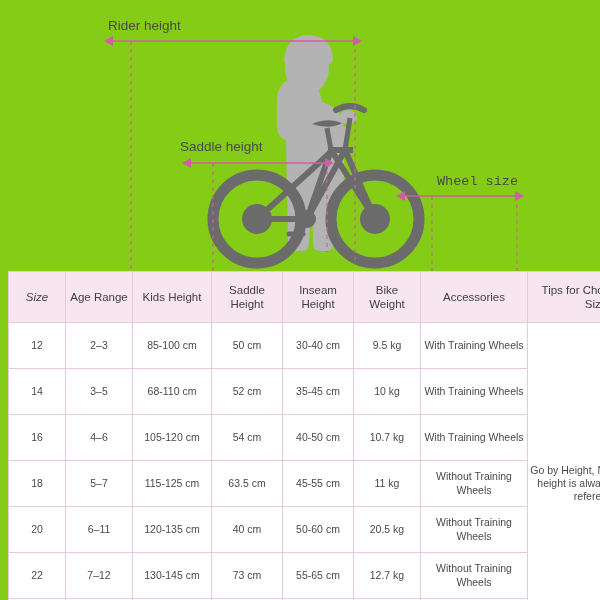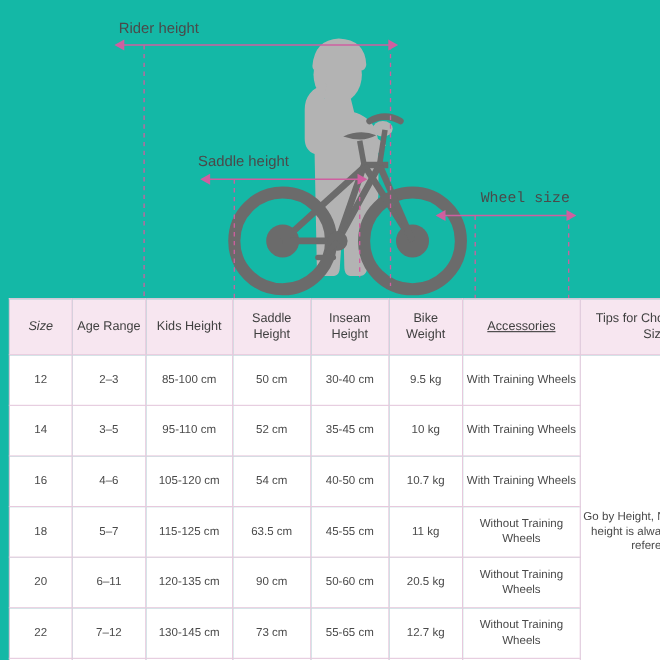--- a/index.html
+++ b/index.html
@@ -8,21 +8,21 @@
     width: 600px;
     height: 600px;
     background: #ffffff;
     font-family: "Liberation Sans", sans-serif;
   }
   #root {
     position: relative;
     width: 600px;
     height: 600px;
     overflow: hidden;
-    background: #14b8a6;
+    background: #84cc16;
   }
 
   
   #illustration {
     position: absolute;
     left: 0;
     top: 0;
     width: 600px;
     height: 272px;
   }
@@ -75,21 +75,21 @@
     color: #4a4a4a;
     padding: 6px 8px;
     line-height: 1.45;
   }
   .col-size { width: 48px; font-style: italic; }
   .col-age { width: 58px; margin-left: 44px; }
   .col-kids { width: 70px; }
   .col-saddle { width: 62px; }
   .col-inseam { width: 62px; }
   .col-weight { width: 58px; }
-  .col-acc { width: 98px; text-decoration: underline; }
+  .col-acc { width: 98px; }
   .col-tips { width: 128px; }
 </style>
 </head>
 <body>
 
 <div id="root">
 
   <div id="illustration">
     <svg width="600" height="272" viewBox="0 0 600 272">
 
@@ -188,21 +188,21 @@
           <td>85-100 cm</td>
           <td>50 cm</td>
           <td>30-40 cm</td>
           <td>9.5 kg</td>
           <td>With Training Wheels</td>
           <td class="tips" rowspan="7">Go by Height, Not Age: rider height is always the main reference</td>
         </tr>
         <tr>
           <td>14</td>
           <td>3–5</td>
-          <td>95-110 cm</td>
+          <td>68-110 cm</td>
           <td>52 cm</td>
           <td>35-45 cm</td>
           <td>10 kg</td>
           <td>With Training Wheels</td>
         </tr>
         <tr>
           <td>16</td>
           <td>4–6</td>
           <td>105-120 cm</td>
           <td>54 cm</td>
@@ -216,21 +216,21 @@
           <td>115-125 cm</td>
           <td>63.5 cm</td>
           <td>45-55 cm</td>
           <td>11 kg</td>
           <td>Without Training Wheels</td>
         </tr>
         <tr>
           <td>20</td>
           <td>6–11</td>
           <td>120-135 cm</td>
-          <td>90 cm</td>
+          <td>40 cm</td>
           <td>50-60 cm</td>
           <td>20.5 kg</td>
           <td>Without Training Wheels</td>
         </tr>
         <tr>
           <td>22</td>
           <td>7–12</td>
           <td>130-145 cm</td>
           <td>73 cm</td>
           <td>55-65 cm</td>

